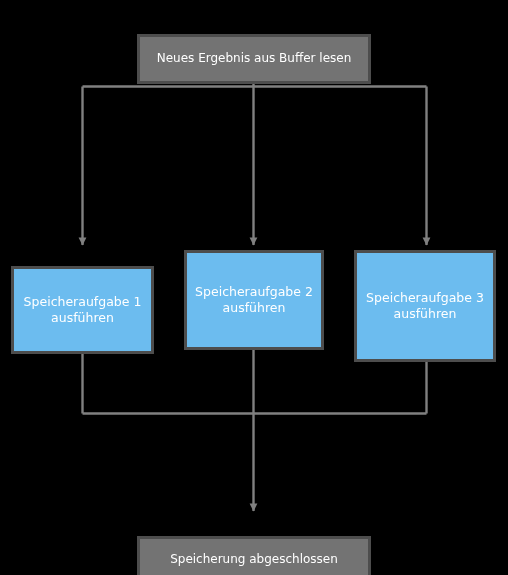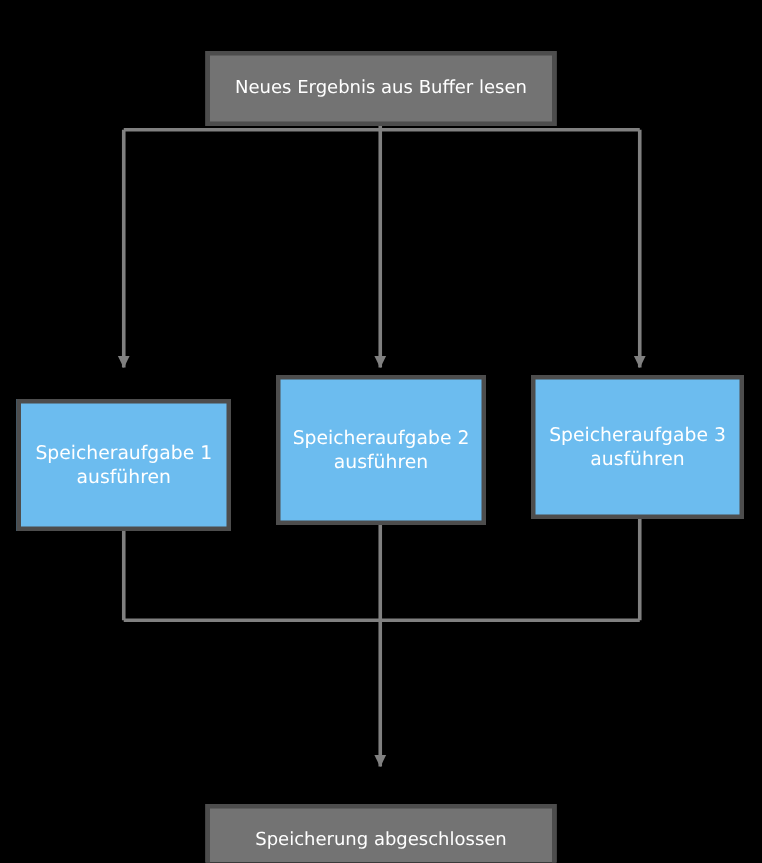--- a/index.html
+++ b/index.html
@@ -53,21 +53,21 @@
   }
   .node-label {
     display: block;
     padding: 0 6px;
     white-space: pre-line;
   }
   
   #node-start      { left: 137px; top: 13px;  width: 234px; height: 50px; }
   #node-task-1     { left: 11px;  top: 250px; width: 143px; height: 88px; margin-top: 16px; }
   #node-task-2     { left: 184px; top: 250px; width: 140px; height: 100px; }
-  #node-task-3     { left: 354px; top: 250px; width: 142px; height: 96px; }
+  #node-task-3     { left: 354px; top: 250px; width: 142px; height: 112px; }
   #node-end        { left: 137px; top: 515px; width: 234px; height: 48px; }
 </style>
 </head>
 <body>
 
 <div id="diagram-root">
 
   <svg class="edge-layer" width="508" height="575" viewBox="0 0 508 575">
     <defs>
       <marker id="arrowhead" markerWidth="9" markerHeight="9" refX="7.6" refY="4.5" orient="auto" markerUnits="userSpaceOnUse">

